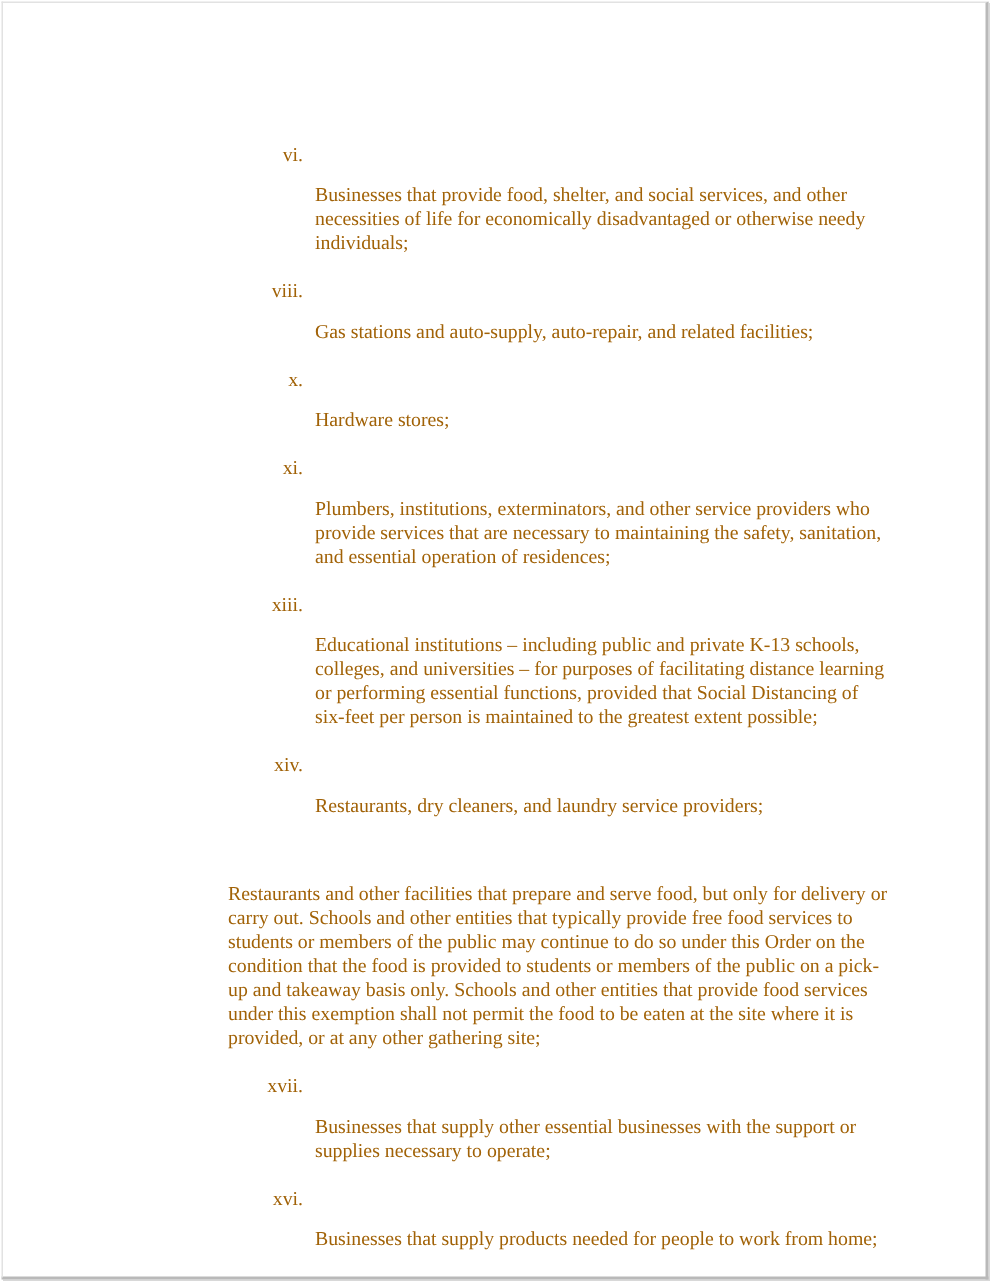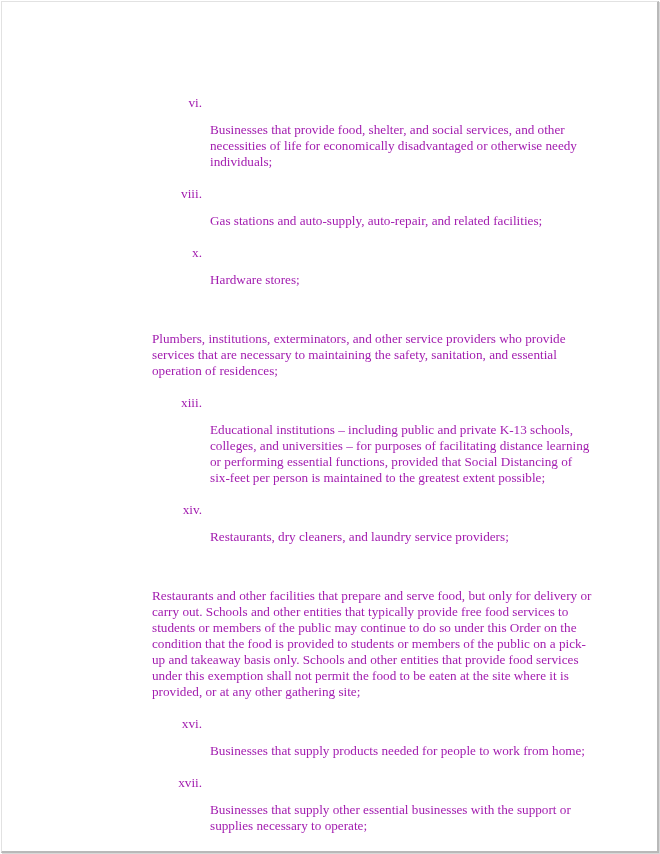--- a/index.html
+++ b/index.html
@@ -7,21 +7,21 @@
   .page {
     position: absolute; left: 1px; top: 1px; width: 655px; height: 849px;
     background: #ffffff;
     border-top: 1px solid #e2e2e2; border-left: 1px solid #e2e2e2;
     border-right: 2px solid #b9b9b9; border-bottom: 2px solid #b9b9b9;
     box-shadow: 1px 1px 0 #d8d8d8;
   }
   .list {
     position: absolute; left: 150px; top: 93px; width: 440px;
     font-family: "Liberation Serif", serif; font-size: 13.2px; line-height: 16px;
-    color: #a21caf;
+    color: #a16207;
   }
   .item { display: flex; margin-bottom: 16px; }
   .num { width: 50px; text-align: right; padding-right: 8px; flex: 0 0 auto; box-sizing: content-box; }
   .text { flex: 1; margin-top: 27px; }
 </style>
 </head>
 <body>
 
 <div class="page">
   <div class="list">
@@ -31,35 +31,36 @@
     </div>
     <div class="item">
       <span class="num">viii.</span>
       <span class="text">Gas stations and auto-supply, auto-repair, and related facilities;</span>
     </div>
     <div class="item">
       <span class="num">x.</span>
       <span class="text">Hardware stores;</span>
     </div>
     <div class="item">
+      <span class="num">xi.</span>
       <span class="text">Plumbers, institutions, exterminators, and other service providers who provide services that are necessary to maintaining the safety, sanitation, and essential operation of residences;</span>
     </div>
     <div class="item">
       <span class="num">xiii.</span>
       <span class="text">Educational institutions – including public and private K-13 schools, colleges, and universities – for purposes of facilitating distance learning or performing essential functions, provided that Social Distancing of six-feet per person is maintained to the greatest extent possible;</span>
     </div>
     <div class="item">
       <span class="num">xiv.</span>
       <span class="text">Restaurants, dry cleaners, and laundry service providers;</span>
     </div>
     <div class="item">
       <span class="text">Restaurants and other facilities that prepare and serve food, but only for delivery or carry out. Schools and other entities that typically provide free food services to students or members of the public may continue to do so under this Order on the condition that the food is provided to students or members of the public on a pick-up and takeaway basis only. Schools and other entities that provide food services under this exemption shall not permit the food to be eaten at the site where it is provided, or at any other gathering site;</span>
     </div>
     <div class="item">
+      <span class="num">xvii.</span>
+      <span class="text">Businesses that supply other essential businesses with the support or supplies necessary to operate;</span>
+    </div>
+    <div class="item">
       <span class="num">xvi.</span>
       <span class="text">Businesses that supply products needed for people to work from home;</span>
-    </div>
-    <div class="item">
-      <span class="num">xvii.</span>
-      <span class="text">Businesses that supply other essential businesses with the support or supplies necessary to operate;</span>
     </div>
   </div>
 </div>
 
 </body></html>

